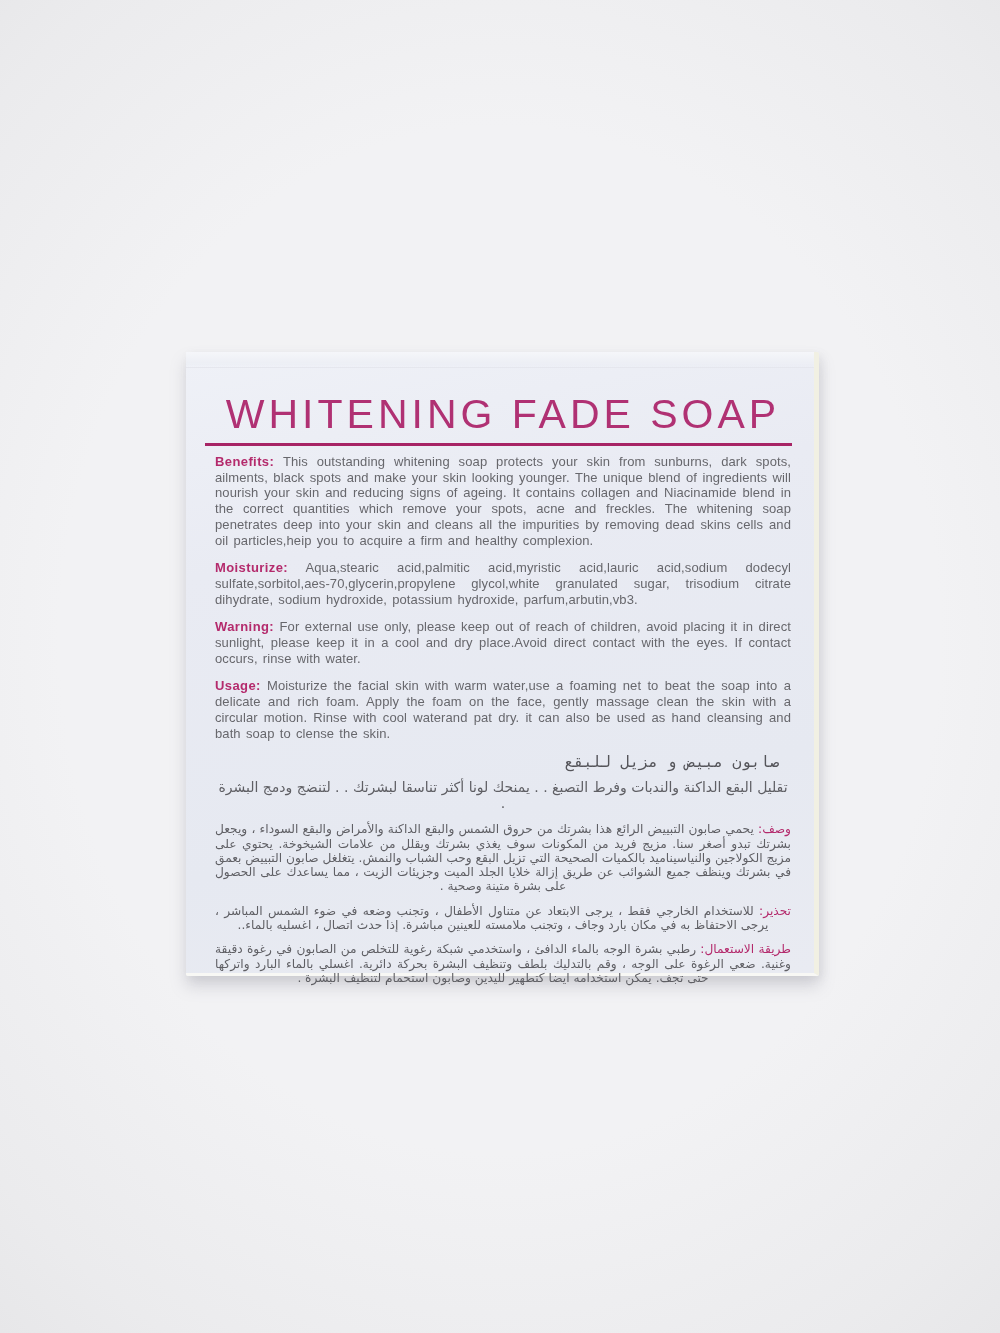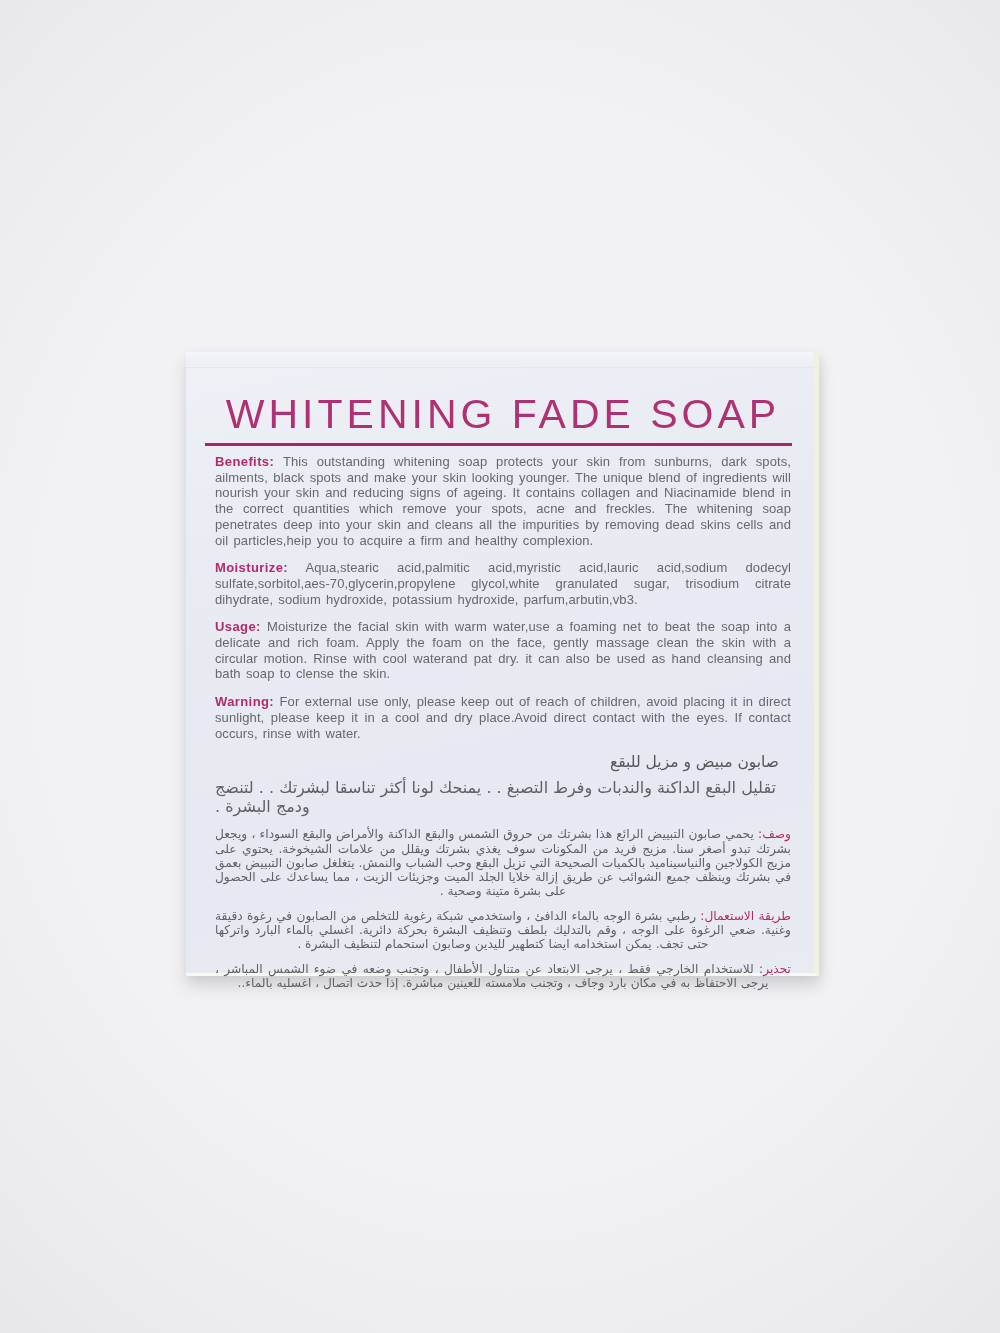--- a/index.html
+++ b/index.html
@@ -80,24 +80,25 @@
     font-family: "DejaVu Sans", sans-serif;
     color: #5f5f64;
     margin-top: 4px;
   }
   .ar-heading {
     font-size: 15.5px;
     font-weight: 400;
     color: #55555a;
     text-align: right;
     margin: 0 12px 7px 0;
+    font-family: Liberation Mono, monospace;
   }
   .ar-subheading {
-    font-size: 16px;
-    text-align: left;
+    font-size: 14px;
+    text-align: center;
     margin: 0 0 11px 0;
   }
   .ar-para {
     margin: 0 0 10px 0;
     font-size: 12.2px;
     line-height: 14.3px;
     text-align: justify;
     text-align-last: center;
   }
   .ar-label {
@@ -119,42 +120,42 @@
       <div class="en-sections">
         <p class="en-para">
           <span class="en-label">Benefits:</span>
           <span>This outstanding whitening soap protects your skin from sunburns, dark spots, ailments, black spots and make your skin looking younger. The unique blend of ingredients will nourish your skin and reducing signs of ageing. It contains collagen and Niacinamide blend in the correct quantities which remove your spots, acne and freckles. The whitening soap penetrates deep into your skin and cleans all the impurities by removing dead skins cells and oil particles,heip you to acquire a firm and healthy complexion.</span>
         </p>
         <p class="en-para">
           <span class="en-label">Moisturize:</span>
           <span>Aqua,stearic acid,palmitic acid,myristic acid,lauric acid,sodium dodecyl sulfate,sorbitol,aes-70,glycerin,propylene glycol,white granulated sugar, trisodium citrate dihydrate, sodium hydroxide, potassium hydroxide, parfum,arbutin,vb3.</span>
         </p>
         <p class="en-para">
+          <span class="en-label">Warning:</span>
+          <span>For external use only, please keep out of reach of children, avoid placing it in direct sunlight, please keep it in a cool and dry place.Avoid direct contact with the eyes. If contact occurs, rinse with water.</span>
+        </p>
+        <p class="en-para">
           <span class="en-label">Usage:</span>
           <span>Moisturize the facial skin with warm water,use a foaming net to beat the soap into a delicate and rich foam. Apply the foam on the face, gently massage clean the skin with a circular motion. Rinse with cool waterand pat dry. it can also be used as hand cleansing and bath soap to clense the skin.</span>
-        </p>
-        <p class="en-para">
-          <span class="en-label">Warning:</span>
-          <span>For external use only, please keep out of reach of children, avoid placing it in direct sunlight, please keep it in a cool and dry place.Avoid direct contact with the eyes. If contact occurs, rinse with water.</span>
         </p>
       </div>
 
       <div class="ar-block" lang="ar" dir="rtl">
         <div class="ar-heading">صابون مبيض و مزيل للبقع</div>
         <div class="ar-subheading">تقليل البقع الداكنة والندبات وفرط التصبغ . . يمنحك لونا أكثر تناسقا لبشرتك . . لتنضج ودمج البشرة .</div>
 
         <p class="ar-para">
           <span class="ar-label">وصف:</span>
           <span>يحمي صابون التبييض الرائع هذا بشرتك من حروق الشمس والبقع الداكنة والأمراض والبقع السوداء ، ويجعل بشرتك تبدو أصغر سنا. مزيج فريد من المكونات سوف يغذي بشرتك ويقلل من علامات الشيخوخة. يحتوي على مزيج الكولاجين والنياسيناميد بالكميات الصحيحة التي تزيل البقع وحب الشباب والنمش. يتغلغل صابون التبييض بعمق في بشرتك وينظف جميع الشوائب عن طريق إزالة خلايا الجلد الميت وجزيئات الزيت ، مما يساعدك على الحصول على بشرة متينة وصحية .</span>
         </p>
         <p class="ar-para">
+          <span class="ar-label">تحذير:</span>
+          <span>للاستخدام الخارجي فقط ، يرجى الابتعاد عن متناول الأطفال ، وتجنب وضعه في ضوء الشمس المباشر ، يرجى الاحتفاظ به في مكان بارد وجاف ، وتجنب ملامسته للعينين مباشرة. إذا حدث اتصال ، اغسليه بالماء..</span>
+        </p>
+        <p class="ar-para">
           <span class="ar-label">طريقة الاستعمال:</span>
           <span>رطبي بشرة الوجه بالماء الدافئ ، واستخدمي شبكة رغوية للتخلص من الصابون في رغوة دقيقة وغنية. ضعي الرغوة على الوجه ، وقم بالتدليك بلطف وتنظيف البشرة بحركة دائرية. اغسلي بالماء البارد واتركها حتى تجف. يمكن استخدامه ايضا كتطهير لليدين وصابون استحمام لتنظيف البشرة .</span>
-        </p>
-        <p class="ar-para">
-          <span class="ar-label">تحذير:</span>
-          <span>للاستخدام الخارجي فقط ، يرجى الابتعاد عن متناول الأطفال ، وتجنب وضعه في ضوء الشمس المباشر ، يرجى الاحتفاظ به في مكان بارد وجاف ، وتجنب ملامسته للعينين مباشرة. إذا حدث اتصال ، اغسليه بالماء..</span>
         </p>
       </div>
 
     </div>
   </div>
 </div>
 
 </body></html>

